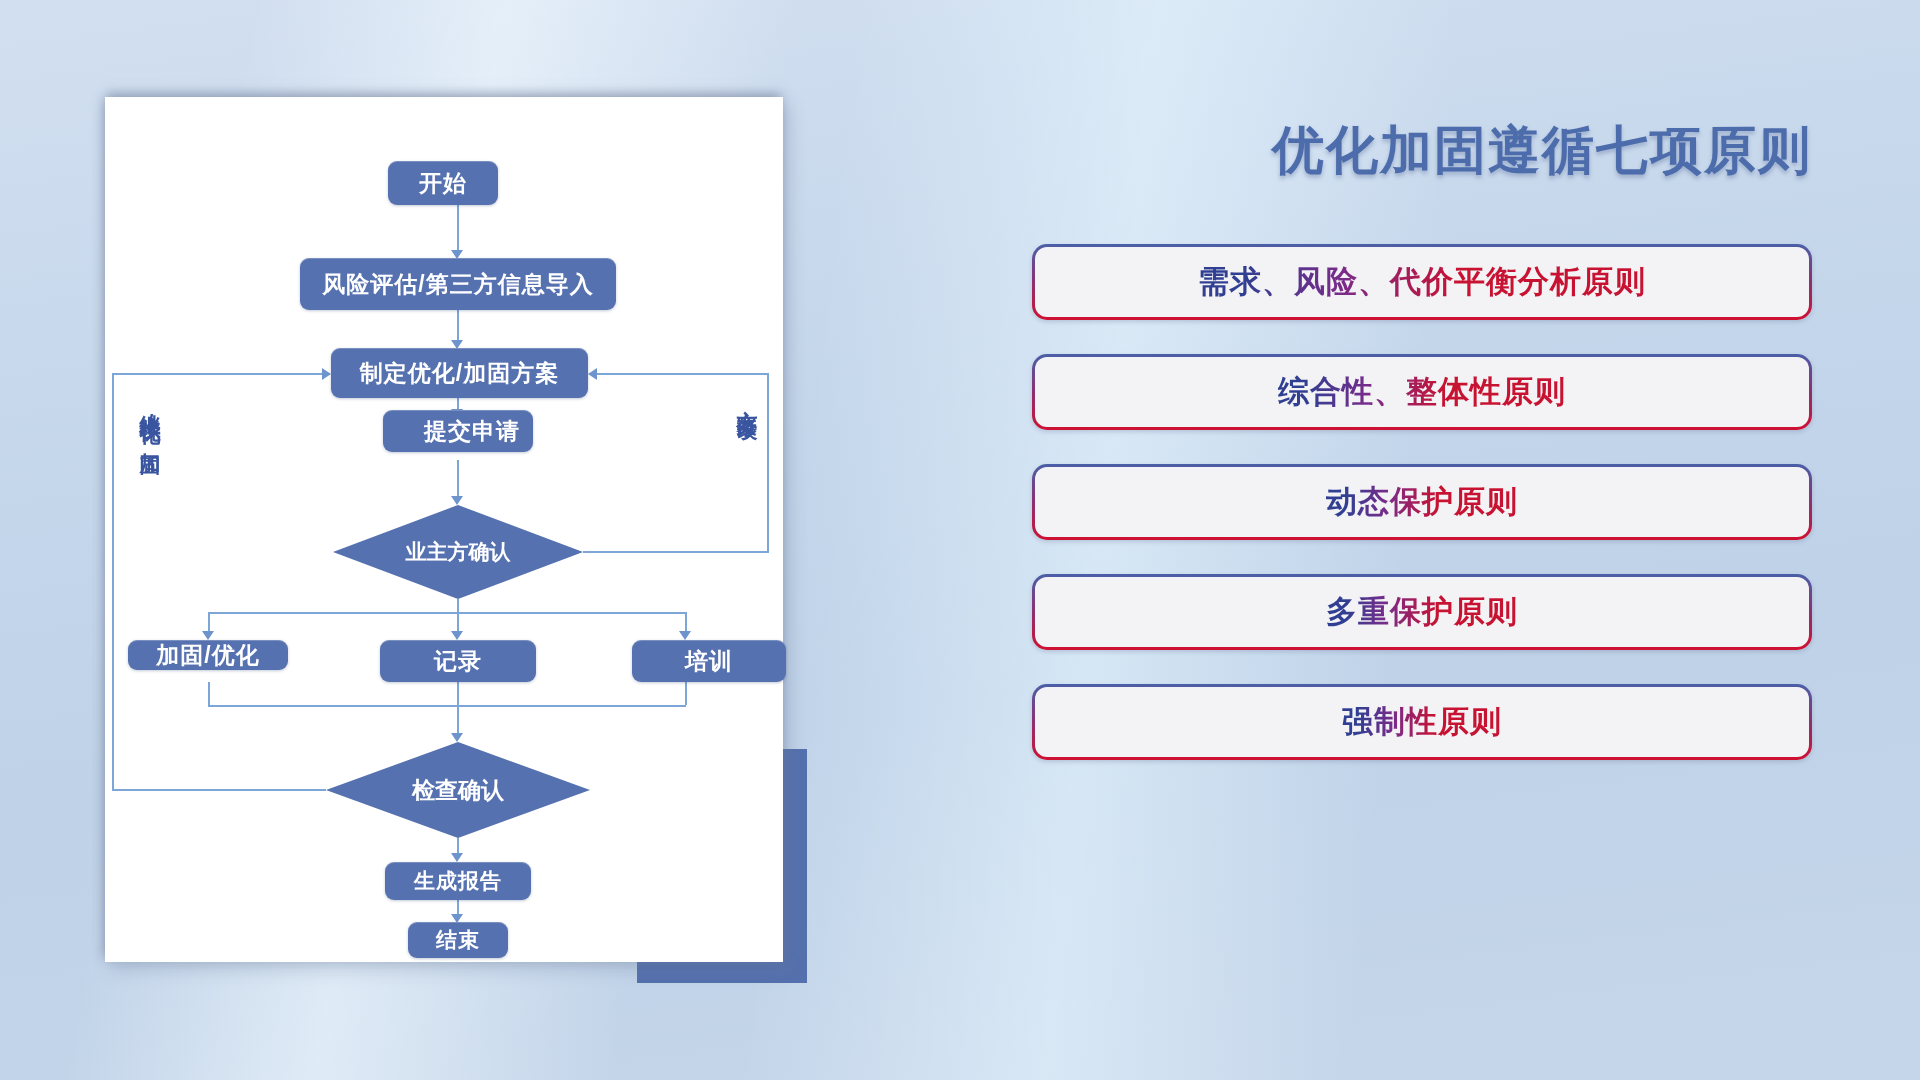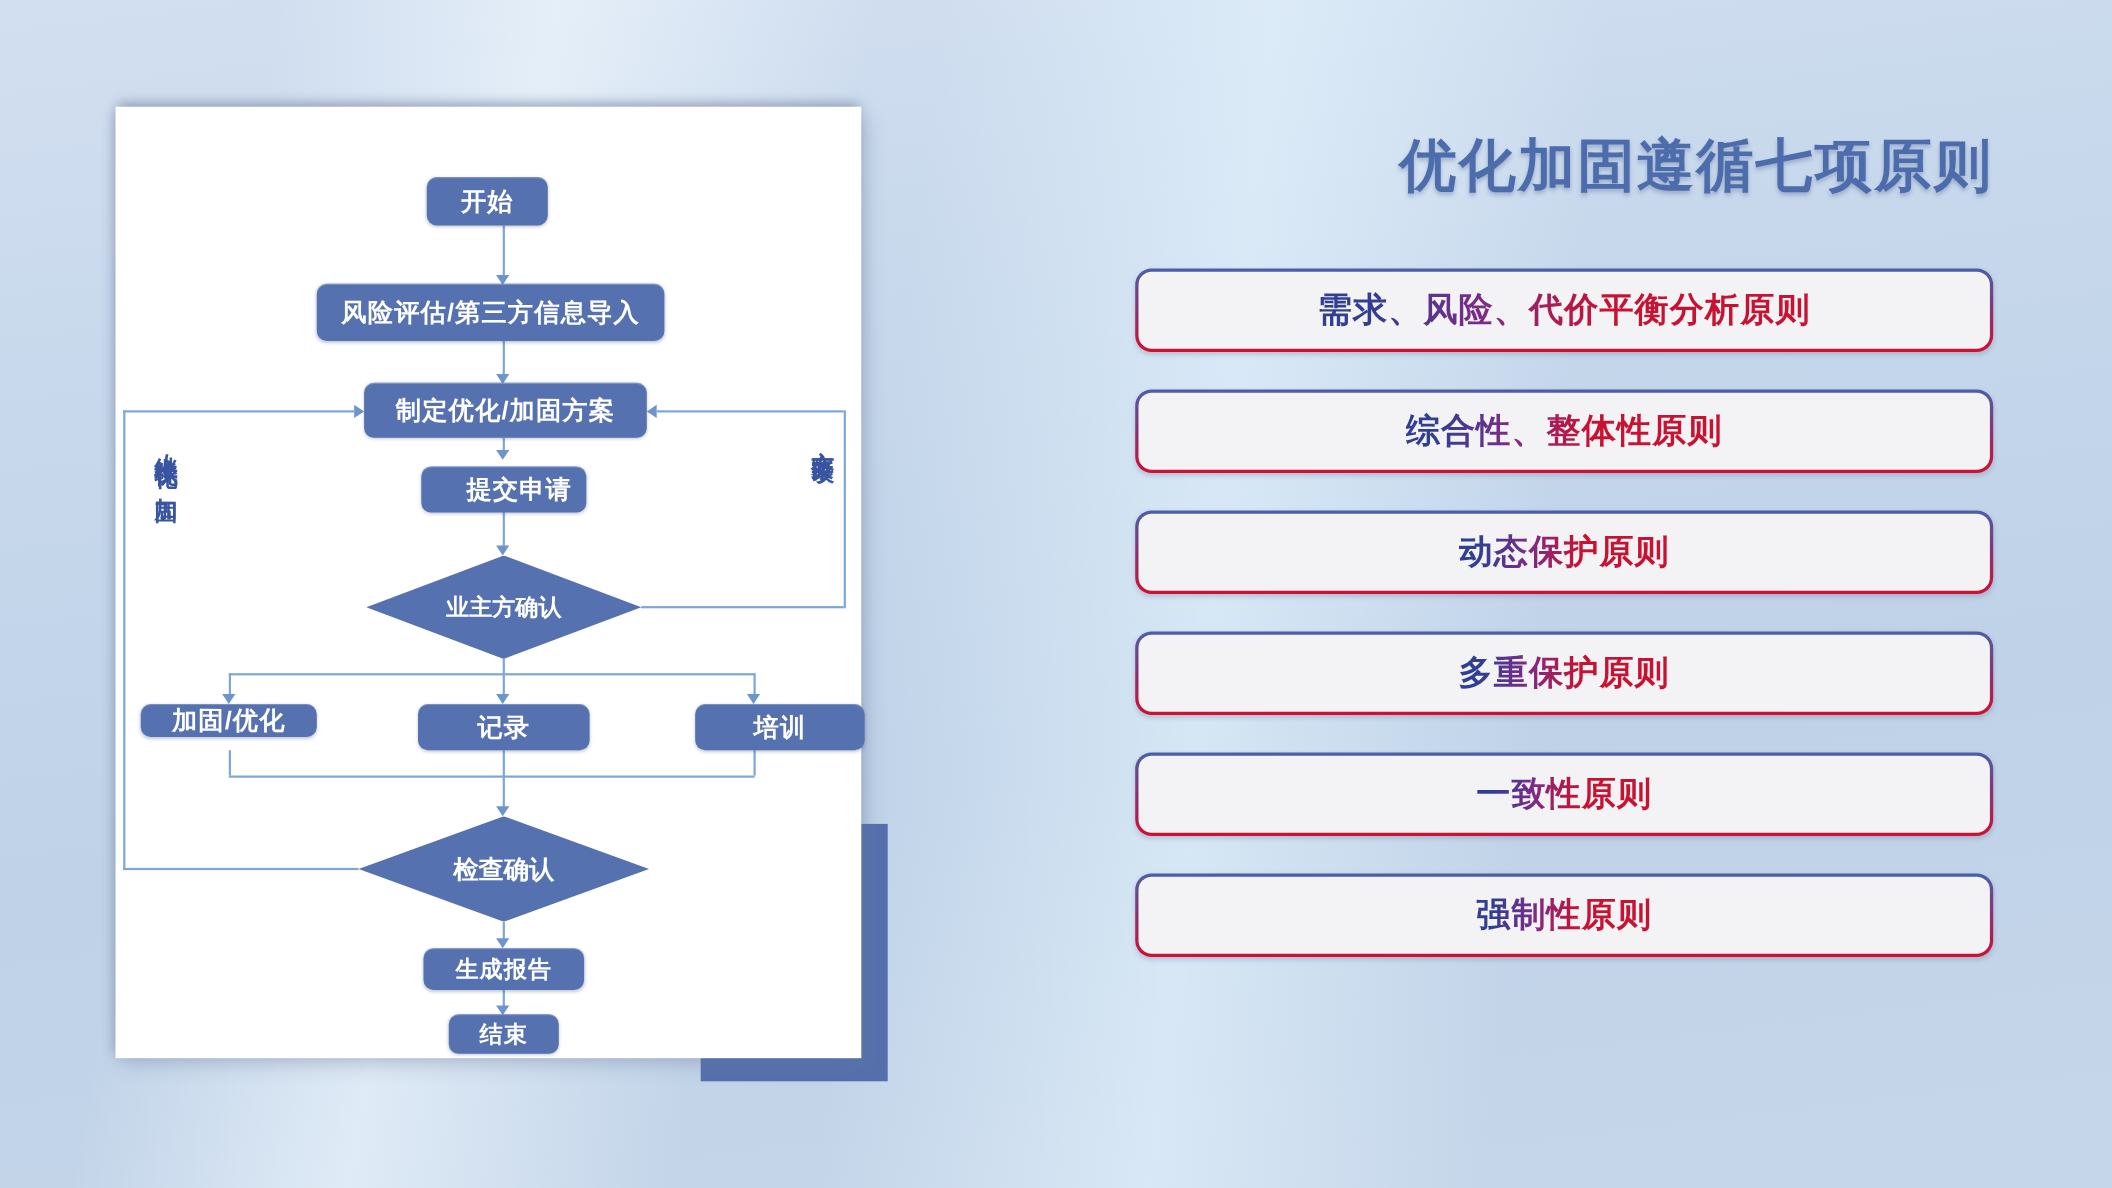--- a/index.html
+++ b/index.html
@@ -149,23 +149,23 @@
   <div class="vl" style="left:7px;top:276px;height:418px;"></div>
   <div class="hl" style="left:7px;top:276px;width:210px;"></div>
   <div class="ar" style="left:217px;top:271px;"></div>
 
   <div class="hl" style="left:478px;top:454px;width:184px;"></div>
   <div class="vl" style="left:662px;top:276px;height:180px;"></div>
   <div class="hl" style="left:492px;top:276px;width:170px;"></div>
   <div class="al" style="left:483px;top:271px;"></div>
 
   <div id="n-start" class="node" style="left:283px;top:64px;">开始</div>
-  <div id="n-risk" class="node" style="left:183px;top:161px;">风险评估/第三方信息导入</div>
+  <div id="n-risk" class="node" style="left:195px;top:161px;">风险评估/第三方信息导入</div>
   <div id="n-plan" class="node" style="left:226px;top:251px;">制定优化/加固方案</div>
-  <div id="n-submit" class="node" style="left:278px;top:327px;padding-left:28px;">提交申请</div>
+  <div id="n-submit" class="node" style="left:278px;top:313px;padding-left:28px;">提交申请</div>
   <div id="d-owner" class="diamond" style="left:228px;top:408px;">业主方确认</div>
   <div id="n-harden" class="node" style="left:23px;top:543px;">加固/优化</div>
   <div id="n-record" class="node" style="left:275px;top:543px;">记录</div>
   <div id="n-train" class="node" style="left:503px;top:543px;margin-left:24px;">培训</div>
   <div id="d-check" class="diamond" style="left:221px;top:645px;">检查确认</div>
   <div id="n-report" class="node" style="left:280px;top:765px;">生成报告</div>
   <div id="n-end" class="node" style="left:303px;top:825px;">结束</div>
 
   <div id="lbl-left" class="vlabel" style="left:31px;top:301px;">继续优化/加固</div>
   <div id="lbl-right" class="vlabel" style="left:628px;top:296px;">方案修改</div>
@@ -189,21 +189,16 @@
         <span class="ptext">动态保护原则</span>
       </div>
     </div>
   <div class="pbox">
       <div class="pbox-in">
         <span class="ptext">多重保护原则</span>
       </div>
     </div>
   <div class="pbox">
       <div class="pbox-in">
-        <span class="ptext">一致性原则</span>
-      </div>
-    </div>
-  <div class="pbox">
-      <div class="pbox-in">
         <span class="ptext">强制性原则</span>
       </div>
     </div>
 </div>
 
 </body></html>

